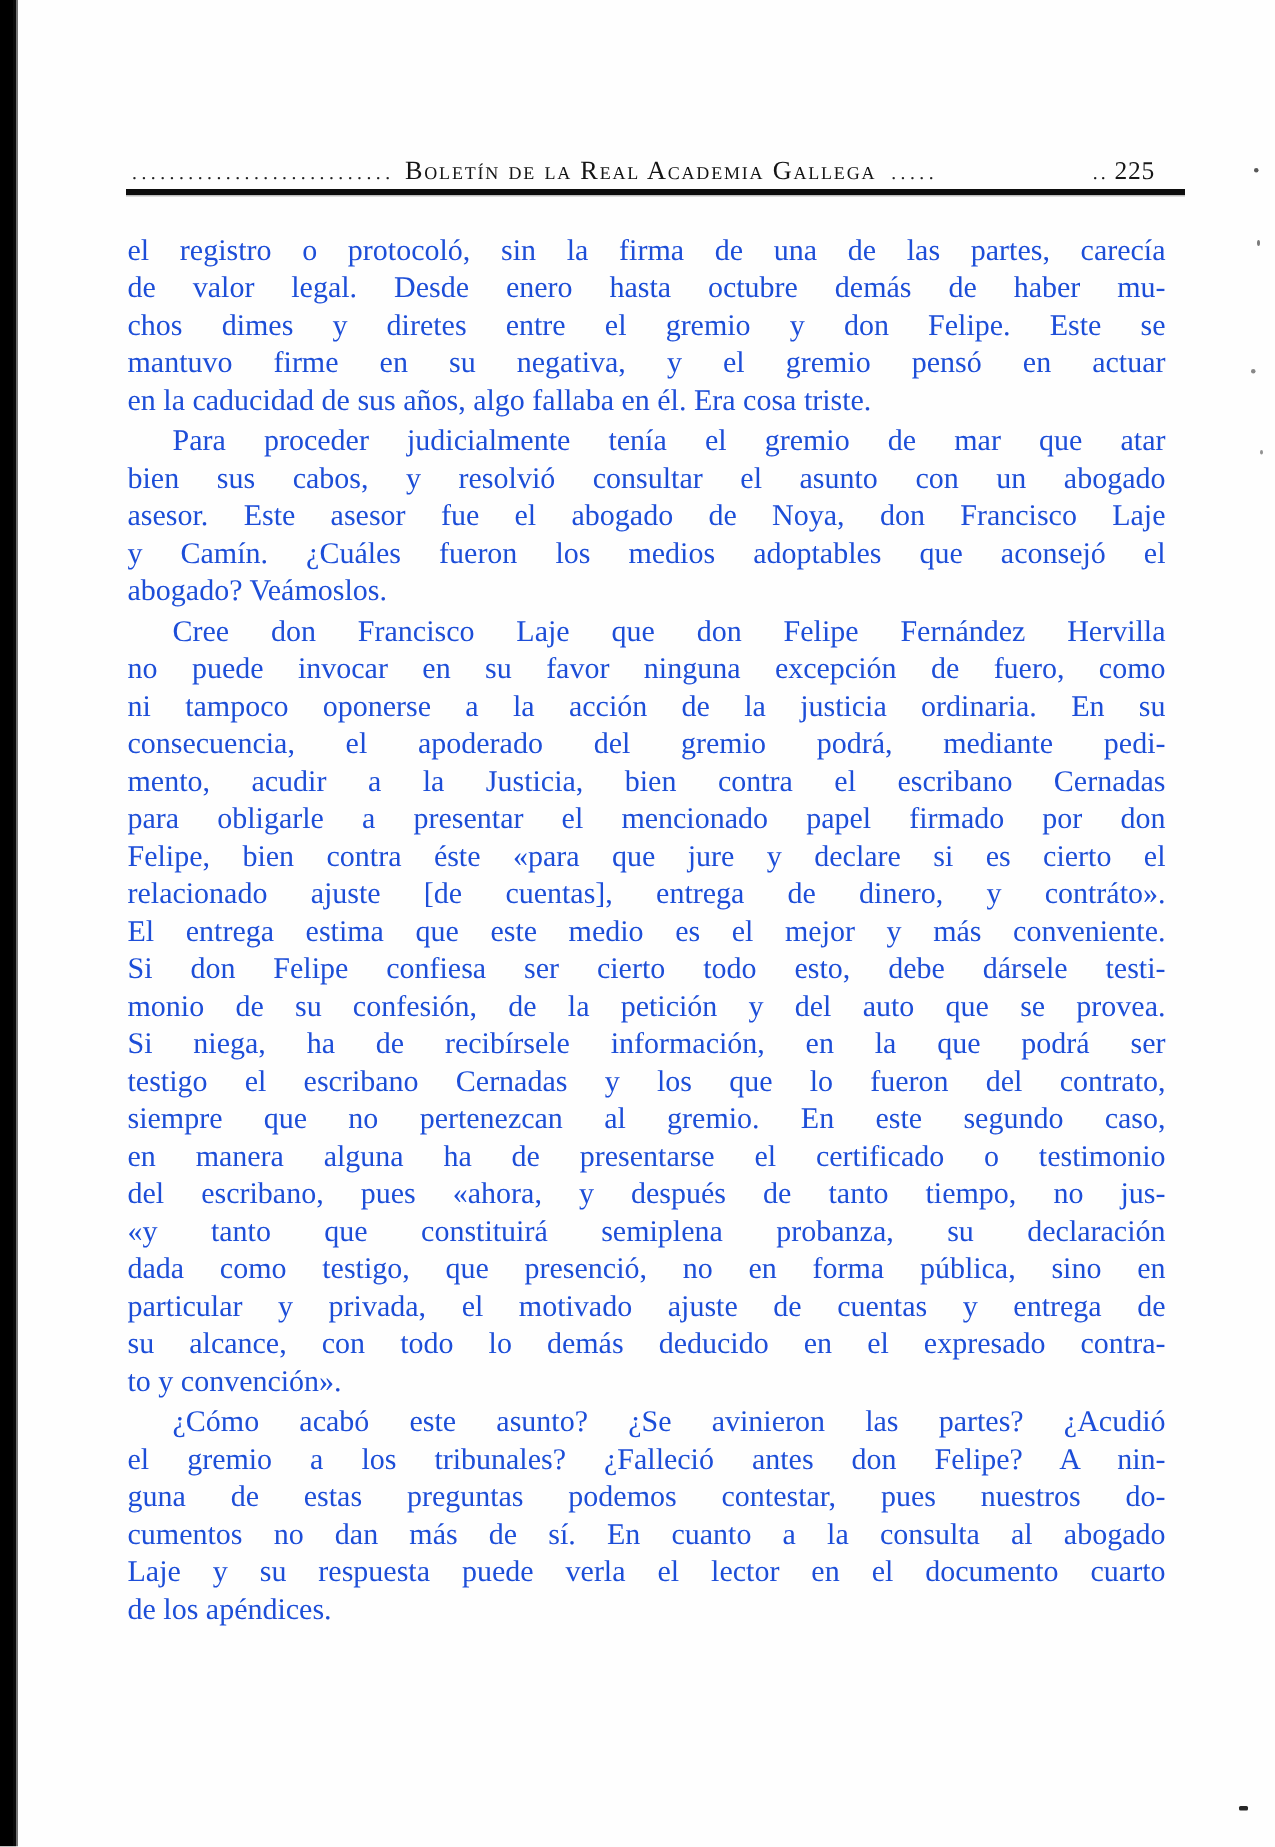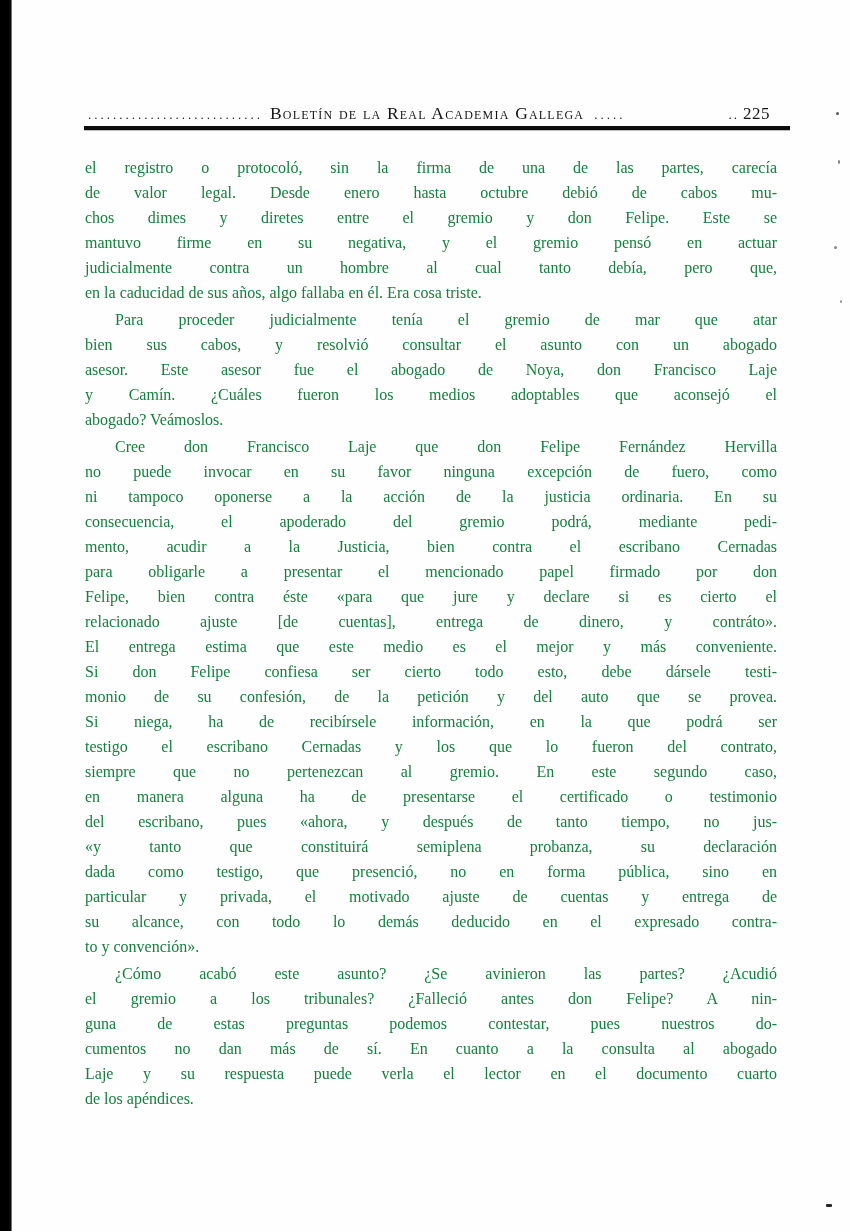--- a/index.html
+++ b/index.html
@@ -36,22 +36,22 @@
   .pageno-group { margin-left: auto; }
   .pageno-leader { font-size: 13px; letter-spacing: 2px; }
   .page-number { font-size: 17px; letter-spacing: 0.5px; }
   .header-rule {
     position: absolute; left: 84px; top: 126px; width: 706px; height: 4px;
     background: #0d0d0d;
     box-shadow: 0 1px 0 rgba(0,0,0,0.25);
   }
   .body-text {
     position: absolute; left: 85px; top: 155px; width: 692px;
-    font-size: 16px; line-height: 25px;
-    color: #15803d;
+    font-size: 20px; line-height: 25px;
+    color: #1d4ed8;
   }
   .para + .para { margin-top: 2px; font-family: Liberation Serif, serif; }
   .line { text-align: justify; text-align-last: justify; }
   .line.last { text-align-last: left; }
   .line.indent { text-indent: 30px; }
   .speck {
     position: absolute; background: #111; border-radius: 50%;
   }
 </style>
 </head>
@@ -67,24 +67,23 @@
     <span class="pageno-leader">..</span>
     <span class="page-number">225</span>
   </span>
 </div>
 
 <div class="header-rule"></div>
 
 <div class="body-text">
     <div class="para">
       <div class="line">el registro o protocoló, sin la firma de una de las partes, carecía</div>
-      <div class="line">de valor legal. Desde enero hasta octubre debió de cabos mu-</div>
+      <div class="line">de valor legal. Desde enero hasta octubre demás de haber mu-</div>
       <div class="line">chos dimes y diretes entre el gremio y don Felipe. Este se</div>
       <div class="line">mantuvo firme en su negativa, y el gremio pensó en actuar</div>
-      <div class="line">judicialmente contra un hombre al cual tanto debía, pero que,</div>
       <div class="line last">en la caducidad de sus años, algo fallaba en él. Era cosa triste.</div>
     </div>
     <div class="para">
       <div class="line indent">Para proceder judicialmente tenía el gremio de mar que atar</div>
       <div class="line">bien sus cabos, y resolvió consultar el asunto con un abogado</div>
       <div class="line">asesor. Este asesor fue el abogado de Noya, don Francisco Laje</div>
       <div class="line">y Camín. ¿Cuáles fueron los medios adoptables que aconsejó el</div>
       <div class="line last">abogado? Veámoslos.</div>
     </div>
     <div class="para">

